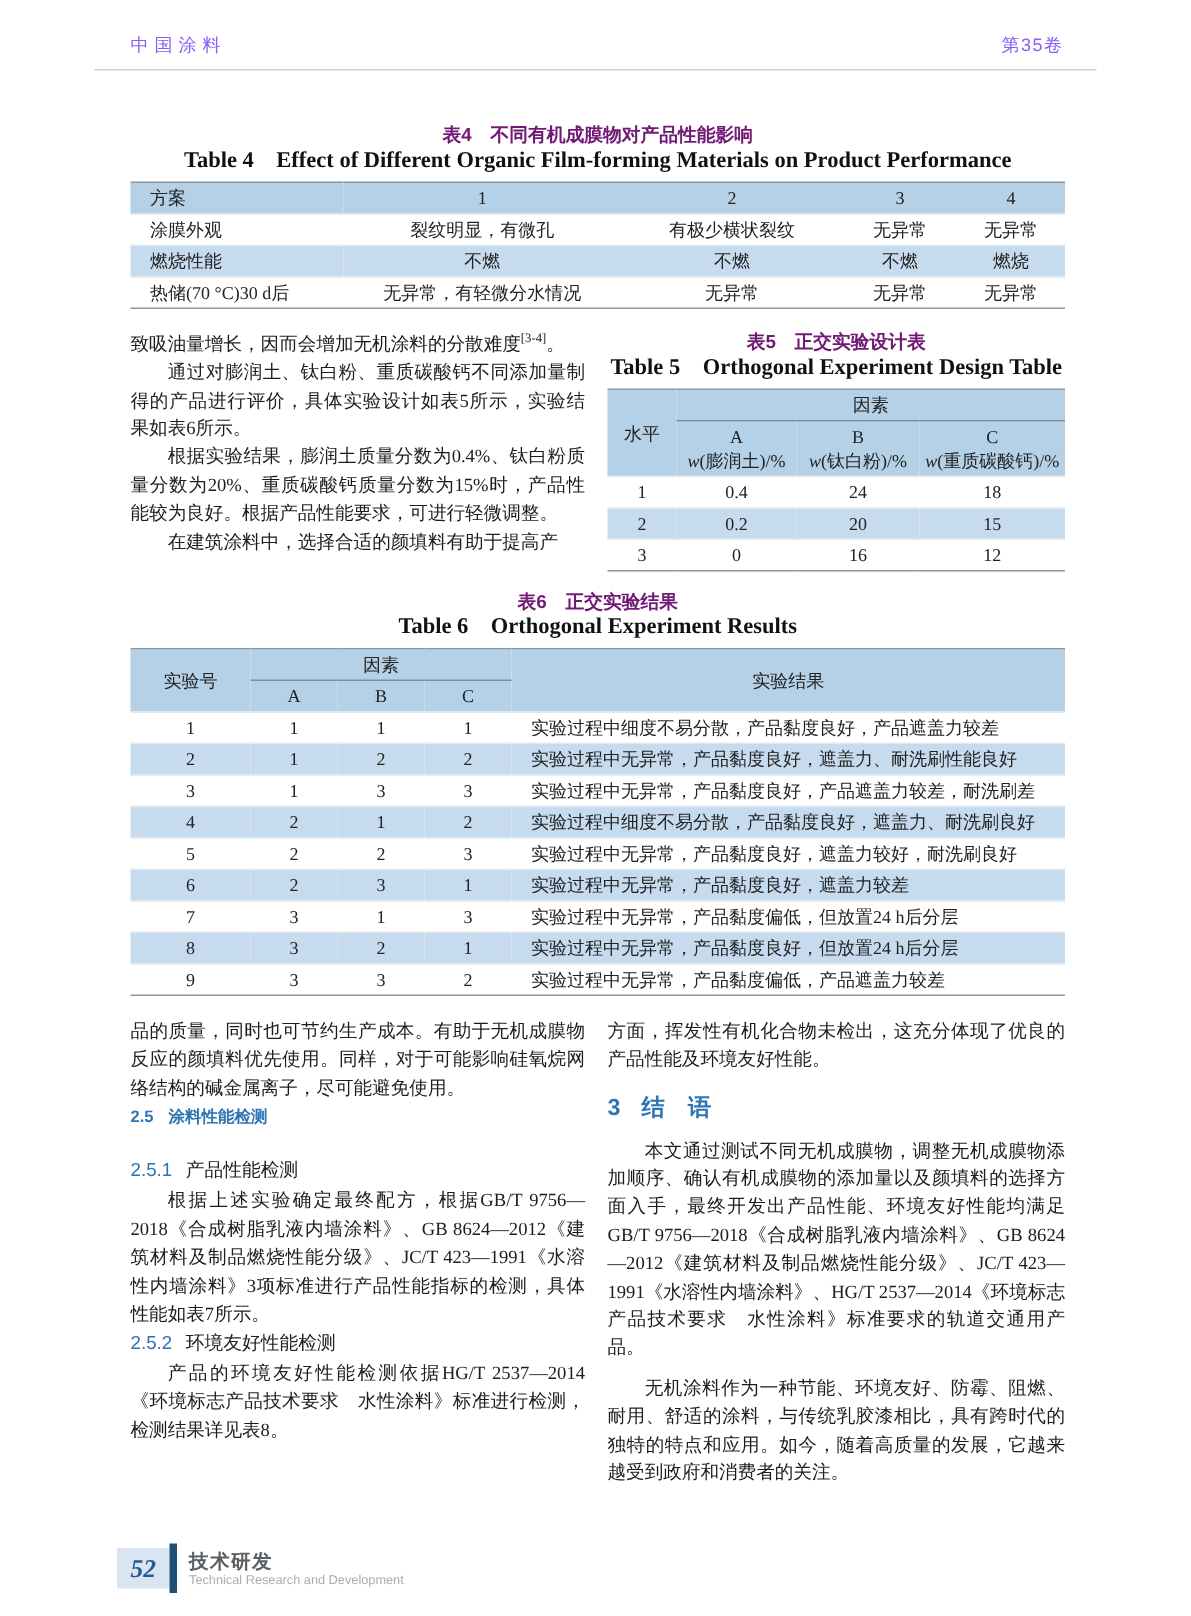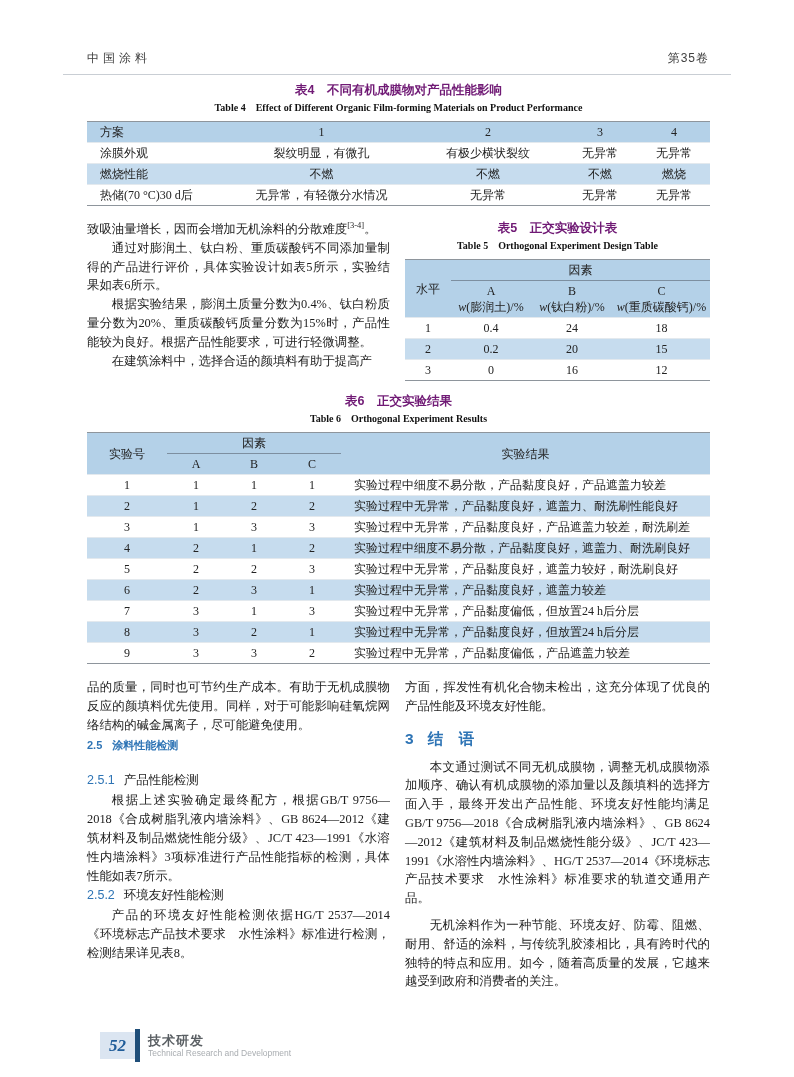--- a/index.html
+++ b/index.html
@@ -11,38 +11,38 @@
     --footer-num-color:#1f5c99;
   }
   *{box-sizing:border-box;}
   html,body{margin:0;padding:0;background:#ffffff;}
   .page{
     position:relative;width:794px;height:1077px;background:#ffffff;
     font-family:"Liberation Serif","DejaVu Serif",serif;color:#1c1c1c;overflow:hidden;
   }
   
   .page-header{
-    position:absolute;top:50px;left:63px;width:668px;
+    position:absolute;top:22px;left:63px;width:668px;
     display:flex;justify-content:space-between;align-items:flex-end;
     padding:0 22px 7px 24px;border-bottom:1px solid #c9ced4;
     font-family:"Liberation Sans","DejaVu Sans",sans-serif;
-    font-size:12px;color:#404040;
+    font-size:12px;color:#8b5cf6;
   }
   .ph-journal{letter-spacing:4px;}
   .ph-volume{letter-spacing:1px;}
 
   .content{position:absolute;top:82px;left:87px;width:623px;}
 
   
   .tbl-title-zh{
     text-align:center;font-weight:700;font-size:12.5px;line-height:17px;
     font-family:"Liberation Sans","DejaVu Sans",sans-serif;color:#701a75;
   }
   .tbl-title-en{
-    text-align:center;font-weight:700;font-size:10px;line-height:17px;
+    text-align:center;font-weight:700;font-size:15px;line-height:17px;
     font-family:"Liberation Serif","DejaVu Serif",serif;color:#111;margin-bottom:5px;
   }
 
   
   table.t{
     width:100%;border-collapse:collapse;font-size:12px;color:#222;
     border-top:1.5px solid #8e959c;border-bottom:1.5px solid #8e959c;
   }
   table.t td{text-align:center;padding:2px 3px;height:20px;line-height:16px;}
   table.t tr{border-bottom:1px solid #e3e9ee;}
@@ -78,21 +78,21 @@
     font-size:15.5px;font-weight:700;color:var(--heading-blue);
     margin:12px 0 8px;line-height:22px;
   }
   .h-chap .num{margin-right:14px;}
 
   .gap8{height:8px;}
   .mb12{margin-bottom:12px;}
   .mb14{margin-bottom:14px;}
 
   
-  .page-footer{position:absolute;left:78px;bottom:15px;display:flex;align-items:center;margin-left:22px;}
+  .page-footer{position:absolute;left:78px;bottom:15px;display:flex;align-items:center;}
   .pf-num{
     background:var(--footer-num-bg);color:var(--footer-num-color);
     font-family:"Liberation Serif","DejaVu Serif",serif;font-style:italic;font-weight:700;
     font-size:17px;width:35px;height:27px;display:flex;align-items:center;justify-content:center;
   }
   .pf-bar{width:5px;height:33px;background:var(--footer-navy);margin-right:8px;}
   .pf-zh{font-family:"Liberation Sans","DejaVu Sans",sans-serif;font-size:13px;font-weight:700;color:#5a5f63;letter-spacing:1px;line-height:15px;}
   .pf-en{font-family:"Liberation Sans","DejaVu Sans",sans-serif;font-size:8.5px;color:#a9adb1;line-height:11px;}
 </style>
 </head>

